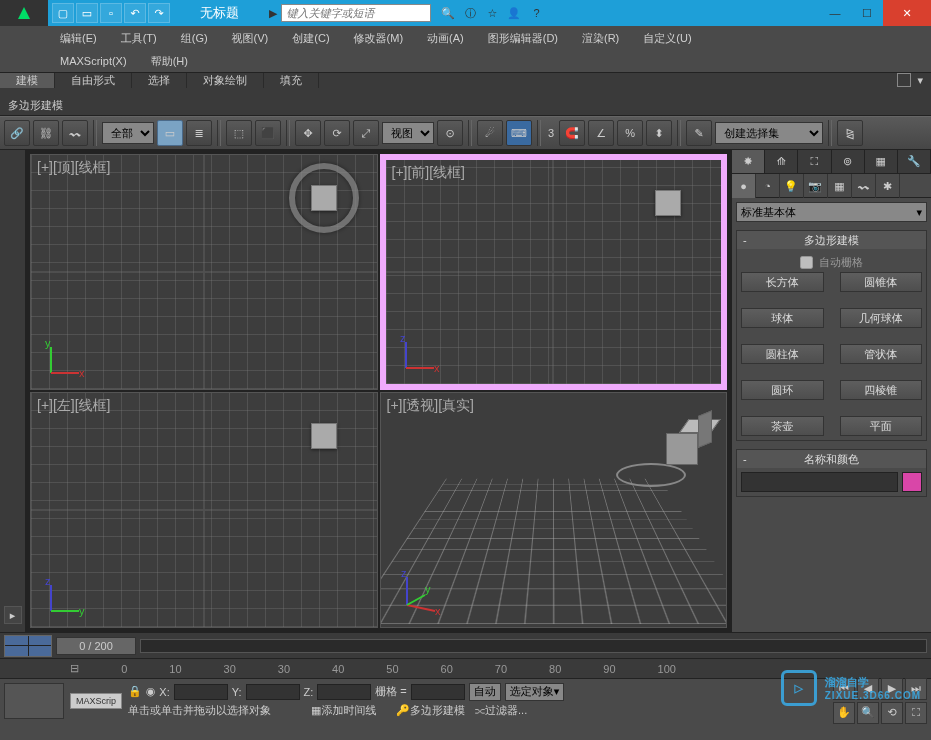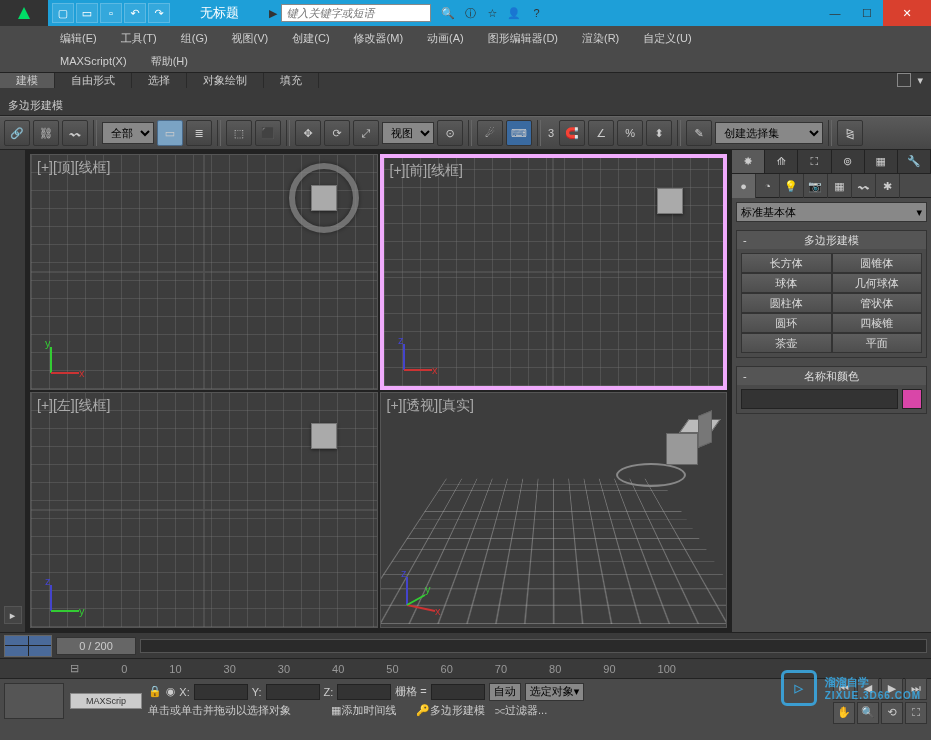--- a/index.html
+++ b/index.html
@@ -37,21 +37,21 @@
 .tsel { height: 22px; background: #888; border:1px solid #333; color:#000; padding:0 4px; }
 .tsep { width: 4px; height: 26px; border-left: 1px solid #333; border-right:1px solid #666; margin: 0 2px; }
 .tlabel { color:#ccc; padding: 0 2px; }
 
 .workspace { display: flex; height: 482px; }
 .leftstrip { width: 26px; background: #3a3a3a; border-right:1px solid #222; display:flex; flex-direction:column; align-items:center; padding-top: 4px; }
 .leftstrip .expand { margin-top: auto; margin-bottom: 8px; width:18px; height:18px; border:1px solid #555; background:#444; display:flex;align-items:center;justify-content:center;}
 
 .viewports { flex: 1; background: #222; display: grid; grid-template-columns: 1fr 1fr; grid-template-rows: 1fr 1fr; gap: 2px; padding: 4px; }
 .viewport { background: #3d3d3d; border: 1px solid #555; position: relative; overflow: hidden; }
-.viewport.active { border: 4px solid #f0abfc; }
+.viewport.active { border: 6px solid #f0abfc; }
 .vp-label { position: absolute; top: 4px; left: 6px; color: #aaa; font-size: 14px; z-index: 5; }
 .grid-bg { position:absolute; inset:0; background-image:
   repeating-linear-gradient(0deg, rgba(120,120,120,0.35) 0 1px, transparent 1px 18px),
   repeating-linear-gradient(90deg, rgba(120,120,120,0.35) 0 1px, transparent 1px 18px),
   linear-gradient(0deg, transparent calc(50% - 1px), rgba(80,80,80,0.9) calc(50% - 1px) calc(50% + 1px), transparent calc(50% + 1px)),
   linear-gradient(90deg, transparent calc(50% - 1px), rgba(80,80,80,0.9) calc(50% - 1px) calc(50% + 1px), transparent calc(50% + 1px));
 }
 .axis { position:absolute; bottom:10px; left:14px; pointer-events:none; }
 .viewcube { position:absolute; top: 30px; right: 40px; }
 .ring { position:absolute; width:70px; height:70px; border:6px solid #888; border-radius:50%; top:-22px; left:-22px; opacity:0.7; filter:drop-shadow(0 0 2px rgba(0,0,0,.6)); }
@@ -72,36 +72,36 @@
 .cmd-cats { height: 24px; display:flex; background:#4a4a4a; border-bottom:1px solid #222; }
 .cmd-cats .cc { width:24px; height:24px; display:flex;align-items:center;justify-content:center; border-right:1px solid #333;}
 .cmd-cats .cc.active { background: #666; }
 .cmd-drop { margin: 4px; height: 20px; background: #888; border:1px solid #333; display:flex; align-items:center; padding:0 4px; color:#000; }
 .cmd-drop .arrow { margin-left:auto; }
 .rollout { margin: 4px; border: 1px solid #333; background: #4a4a4a; }
 .rollout-hdr { height: 18px; background: #555; display:flex; align-items:center; justify-content:center; color:#ddd; position:relative; }
 .rollout-hdr .minus { position:absolute; left:6px; }
 .rollout-body { padding: 4px; }
 .autogrid { display:flex; align-items:center; justify-content:center; gap:6px; color:#999; padding:2px; }
-.obj-grid { display:grid; grid-template-columns:1fr 1fr; gap:0; }
+.obj-grid { display:grid; grid-template-columns:1fr 1fr; gap:16px; }
 .obj-btn { height: 20px; background: linear-gradient(#5e5e5e,#4e4e4e); border:1px solid #333; display:flex; align-items:center; justify-content:center; color:#ddd; }
 .name-input { height:20px; background:#333; border:1px solid #222; flex:1; }
 .color-sw { width:20px; height:20px; background:#d946a8; border:1px solid #222; }
 
 .timeslider { height: 26px; background: #3a3a3a; border-top:1px solid #222; display:flex; align-items:center; }
 .timeslider .vpcfg { width:48px; height:22px; margin: 0 4px; display:grid; grid-template-columns:1fr 1fr; grid-template-rows:1fr 1fr; gap:1px; background:#222; border:1px solid #666;}
 .timeslider .vpcfg div{ background:#4a6a9a; }
 .timeslider .handle { width:80px; height:18px; background:#666; border:1px solid #333; display:flex; align-items:center; justify-content:center; color:#ccc; }
 .timeslider .track { flex:1; height:14px; background:#2a2a2a; border:1px solid #555; margin:0 4px; }
 
 .trackbar { height: 20px; background: #3a3a3a; border-top:1px solid #222; display:flex; align-items:center; padding: 0 50px; gap: 42px; color:#999; font-size:10px; }
 
 .statusbar { height: 44px; background: #4a4a4a; border-top:1px solid #222; display:flex; align-items:center; padding: 0 4px; gap: 6px; }
 .statusbar .mini { width:60px; height:36px; background:#555; border:1px solid #333; }
-.statusbar .maxscript { width:72px; height:16px; background:#ccc; color:#333; font-size:9px; display:flex;align-items:center;justify-content:center; border:1px solid #888;}
+.statusbar .maxscript { width:52px; height:16px; background:#ccc; color:#333; font-size:9px; display:flex;align-items:center;justify-content:center; border:1px solid #888;}
 .statusbar .block { display:flex; flex-direction:column; gap:2px; }
 .statusbar .coord { display:flex; align-items:center; gap:4px; }
 .statusbar .coord-box { width:54px; height:16px; background:#333; border:1px solid #222; }
 .statusbar .prompt { height:16px; color:#ccc; display:flex; align-items:center; }
 .statusbar .sel { height:18px; background:#888; border:1px solid #333; color:#000; padding:0 4px; display:flex; align-items:center;}
 .statusbar .sbtn { width:22px; height:22px; border:1px solid #333; background:#555; display:flex;align-items:center;justify-content:center;}
 
 .watermark { position:absolute; right:10px; bottom:34px; display:flex; align-items:center; gap:8px; color:#3aa7e0; font-size:22px; font-weight:bold; opacity:0.9; pointer-events:none; }
 .watermark .play { width:36px; height:36px; border:3px solid #3aa7e0; border-radius:6px; display:flex;align-items:center;justify-content:center;}
 .watermark .sub { font-size:10px; color:#3aa7e0; letter-spacing:1px; display:block; }
@@ -290,20 +290,24 @@
     <div class="cmd-drop">
       <span>标准基本体</span>
       <span class="arrow">▾</span>
     </div>
     <div class="rollout">
       <div class="rollout-hdr">
         <span class="minus">-</span>
         <span>多边形建模</span>
       </div>
       <div class="rollout-body">
+        <div class="autogrid">
+          <input type="checkbox" disabled="" style="">
+          <span>自动栅格</span>
+        </div>
         <div class="obj-grid">
           <div class="obj-btn">长方体</div>
           <div class="obj-btn">圆锥体</div>
           <div class="obj-btn">球体</div>
           <div class="obj-btn">几何球体</div>
           <div class="obj-btn">圆柱体</div>
           <div class="obj-btn">管状体</div>
           <div class="obj-btn">圆环</div>
           <div class="obj-btn">四棱锥</div>
           <div class="obj-btn">茶壶</div>

